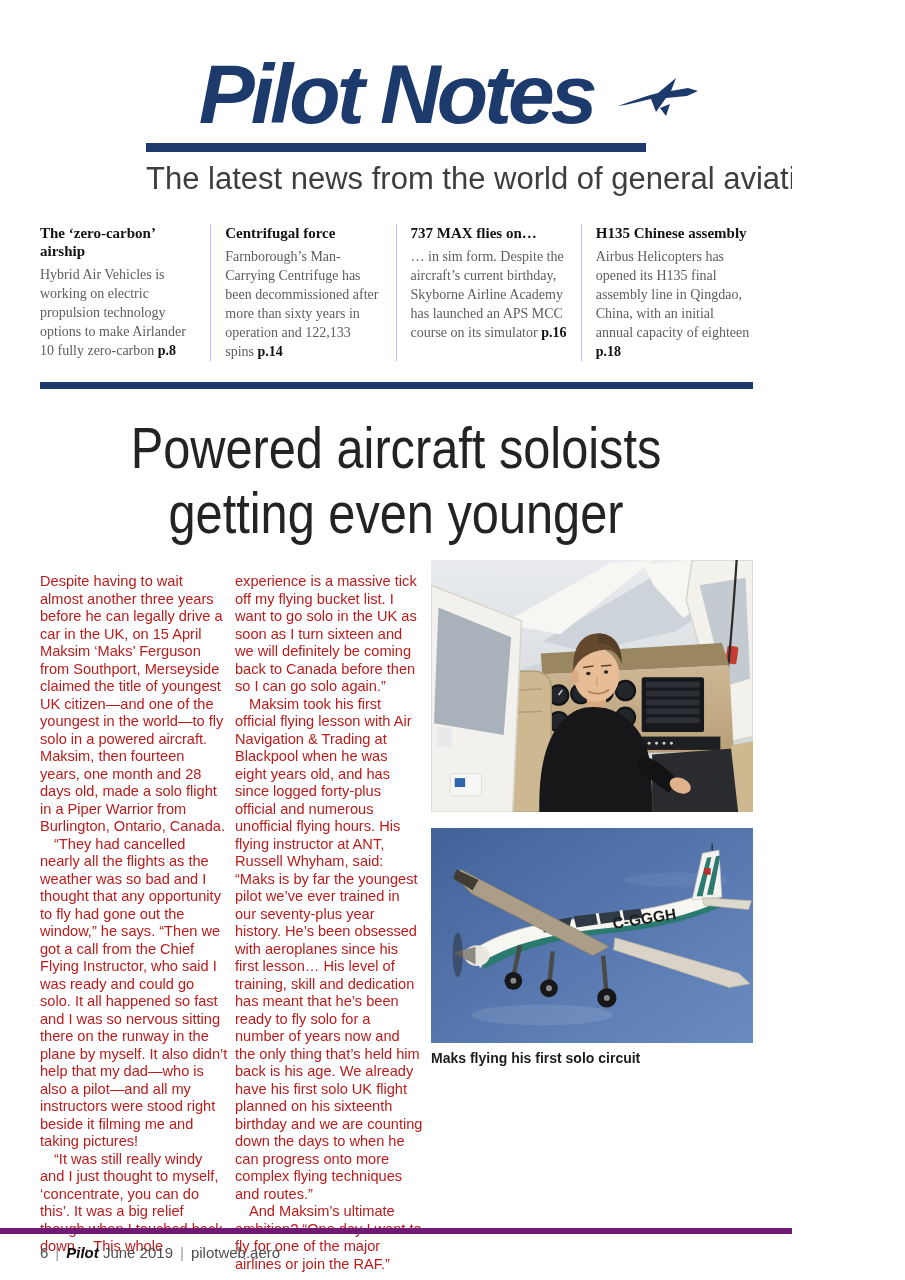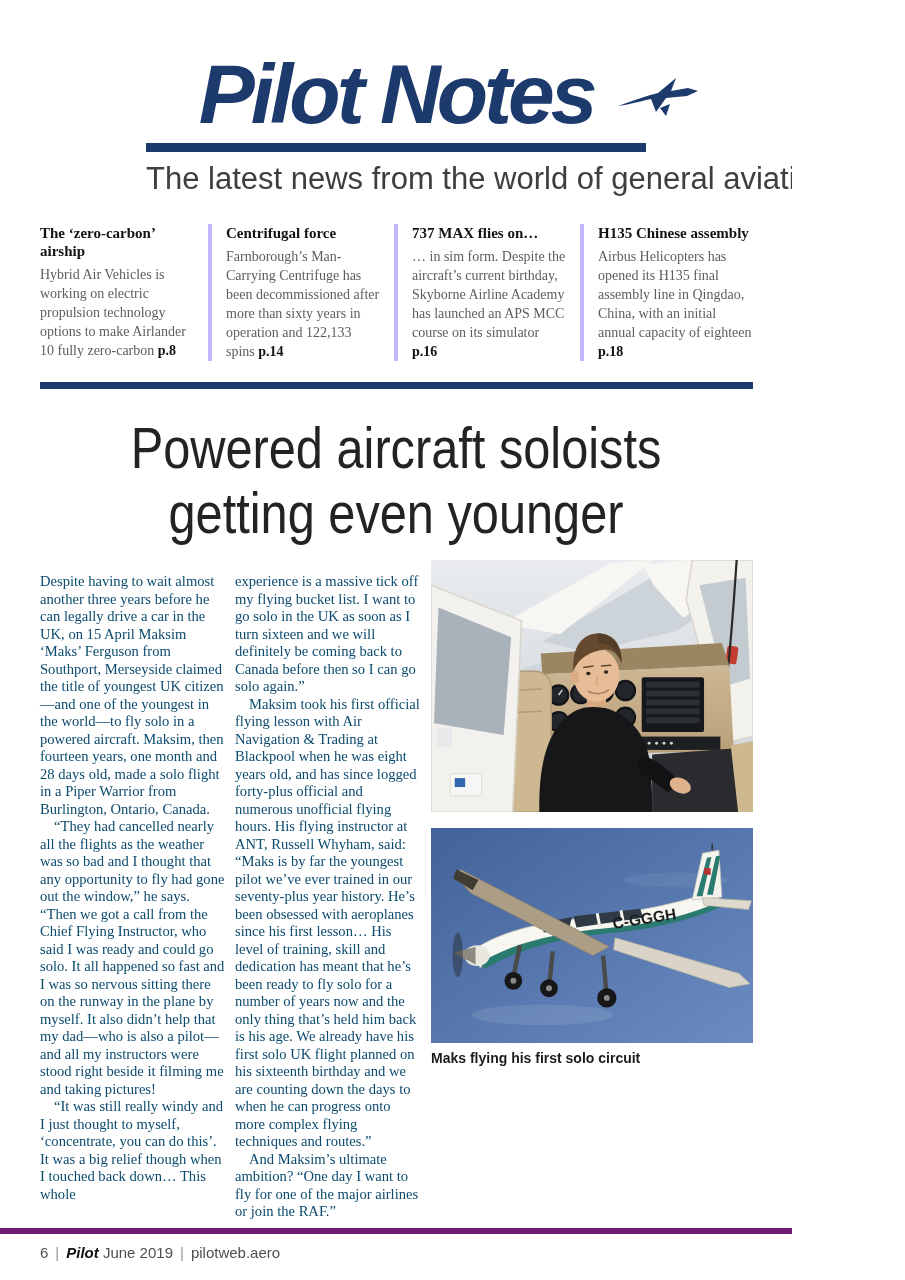--- a/index.html
+++ b/index.html
@@ -12,37 +12,37 @@
         color:#1d3a6c;letter-spacing:-4px;white-space:nowrap;position:relative;}
   .logo-stripe{position:absolute;left:8px;right:52px;background:#fff;z-index:2;}
   .stripe1{top:82px;height:3px;}
   .stripe2{top:88px;height:2px;opacity:.85;}
   .logo-jet{position:absolute;top:28px;right:-56px;width:86px;height:42px;}
   .logo-bar{height:9px;background:#1d3a6c;margin-top:3px;}
   .tagline{margin:11px 0 0;font-size:31px;line-height:31px;color:#3e3e3e;white-space:nowrap;}
 
   
   .briefs{display:flex;margin:30px 40px 0 40px;font-family:Liberation Serif, serif;}
-  .brief{flex:1 1 0;padding:0 14px;border-left:4px solid #c4b5fd;}
+  .brief{flex:1 1 0;padding:0 14px;border-left:1px solid #c4b5fd;}
   .brief:first-child{padding-left:0;border-left:none;}
   .brief:last-child{padding-right:0;}
   .brief h3{margin:0 0 5px;font-size:15px;line-height:18px;color:#121212;font-weight:700;}
   .brief p{margin:0;font-size:14px;line-height:19px;color:#5d5d5d;}
   .brief .ref{color:#121212;font-weight:700;}
 
   .rule-navy{height:7px;background:#1d3a6c;margin:21px 39px 0 40px;}
 
   
   .headline{margin:26px 0 0;text-align:center;font-weight:400;font-size:58px;line-height:65px;
             color:#232323;transform:scaleX(.84);}
 
   
   .article{display:flex;margin:28px 39px 0 40px;align-items:flex-start;}
-  .textcol{width:188px;flex:none;font-family:Liberation Serif, serif;font-size:14.6px;
-           line-height:17.5px;color:#0c4a6e;}
+  .textcol{width:188px;flex:none;font-family:Liberation Sans, sans-serif;font-size:14.6px;
+           line-height:17.5px;color:#b91c1c;}
   .textcol.second{margin-left:7px;}
   .textcol p{margin:0;}
   .textcol p.ind{text-indent:14px;}
   .figcol{flex:1 1 auto;margin-left:8px;margin-top:-13px;}
   figure{margin:0;}
   figure svg{display:block;width:100%;height:auto;}
   figcaption{font-weight:700;font-size:14px;line-height:17px;color:#1b1b1b;margin:7px 0 0;}
   .fig2{margin-top:16px;}
 
   

